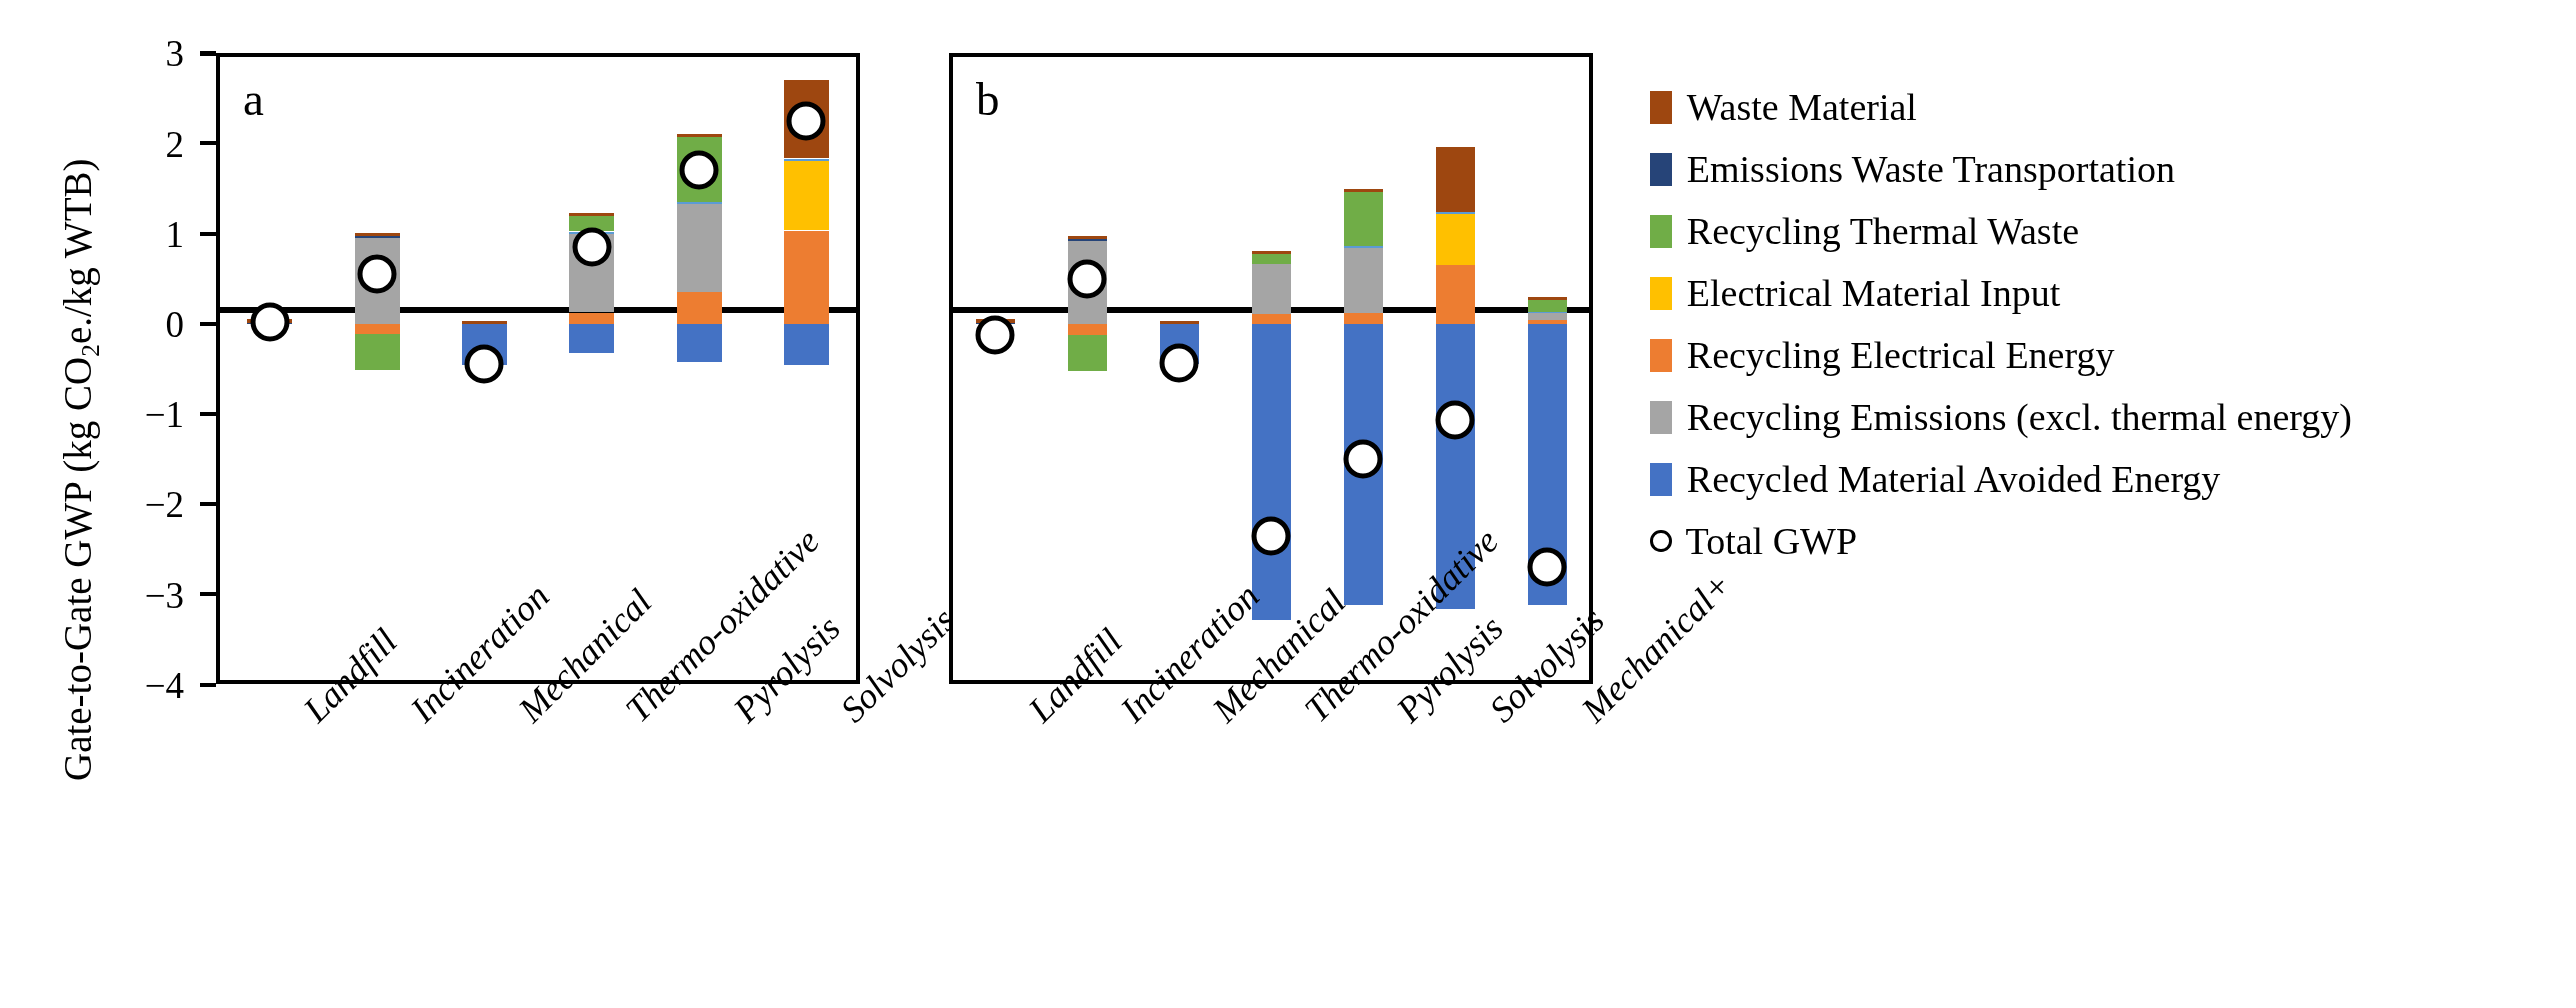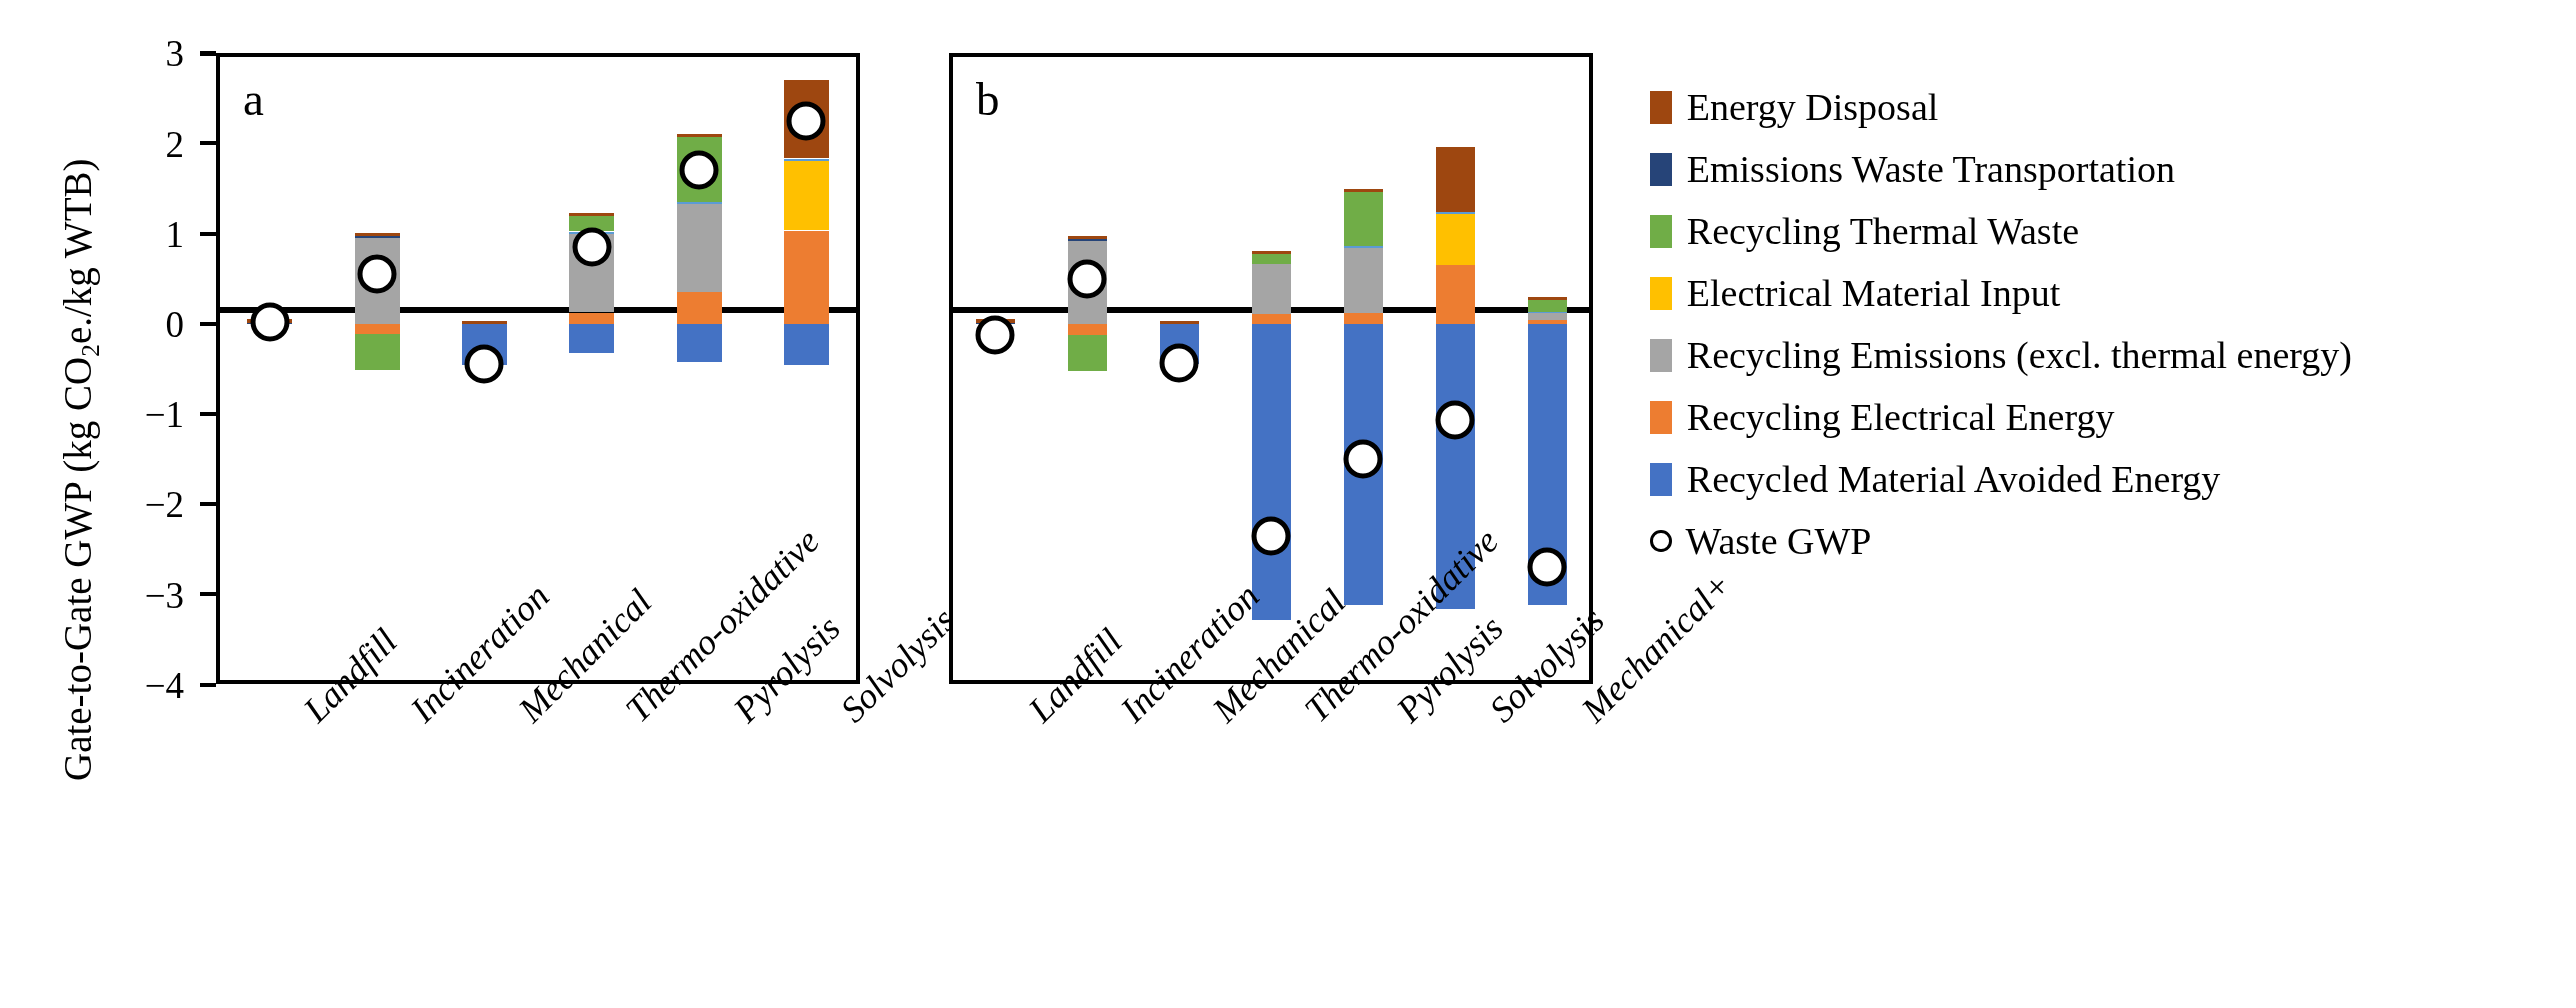--- a/index.html
+++ b/index.html
@@ -209,44 +209,44 @@
     <div class="yticklabel" style="left: 108px; top: 324px;">0</div>
     <div class="yticklabel" style="left: 108px; top: 414px;">−1</div>
     <div class="yticklabel" style="left: 108px; top: 504px;">−2</div>
     <div class="yticklabel" style="left: 108px; top: 595px;">−3</div>
     <div class="yticklabel" style="left: 108px; top: 685px;">−4</div>
   </div>
 
 <div id="legend">
     <div class="legend-row">
       <span class="swatch" style="background: rgb(158, 71, 16);"></span>
-      <span class="legend-label">Energy Disposal</span>
+      <span class="legend-label">Waste Material</span>
     </div>
     <div class="legend-row">
       <span class="swatch" style="background: rgb(38, 68, 120);"></span>
       <span class="legend-label">Emissions Waste Transportation</span>
     </div>
     <div class="legend-row">
       <span class="swatch" style="background: rgb(112, 173, 71);"></span>
       <span class="legend-label">Recycling Thermal Waste</span>
     </div>
     <div class="legend-row">
       <span class="swatch" style="background: rgb(255, 192, 0);"></span>
       <span class="legend-label">Electrical Material Input</span>
     </div>
     <div class="legend-row">
+      <span class="swatch" style="background: rgb(237, 125, 49);"></span>
+      <span class="legend-label">Recycling Electrical Energy</span>
+    </div>
+    <div class="legend-row">
       <span class="swatch" style="background: rgb(165, 165, 165);"></span>
       <span class="legend-label">Recycling Emissions (excl. thermal energy)</span>
     </div>
     <div class="legend-row">
-      <span class="swatch" style="background: rgb(237, 125, 49);"></span>
-      <span class="legend-label">Recycling Electrical Energy</span>
-    </div>
-    <div class="legend-row">
       <span class="swatch" style="background: rgb(68, 114, 196);"></span>
       <span class="legend-label">Recycled Material Avoided Energy</span>
     </div>
     <div class="legend-row">
       <span class="circle-swatch"></span>
-      <span class="legend-label">Waste GWP</span>
+      <span class="legend-label">Total GWP</span>
     </div>
   </div>
 
 
 </body></html>

